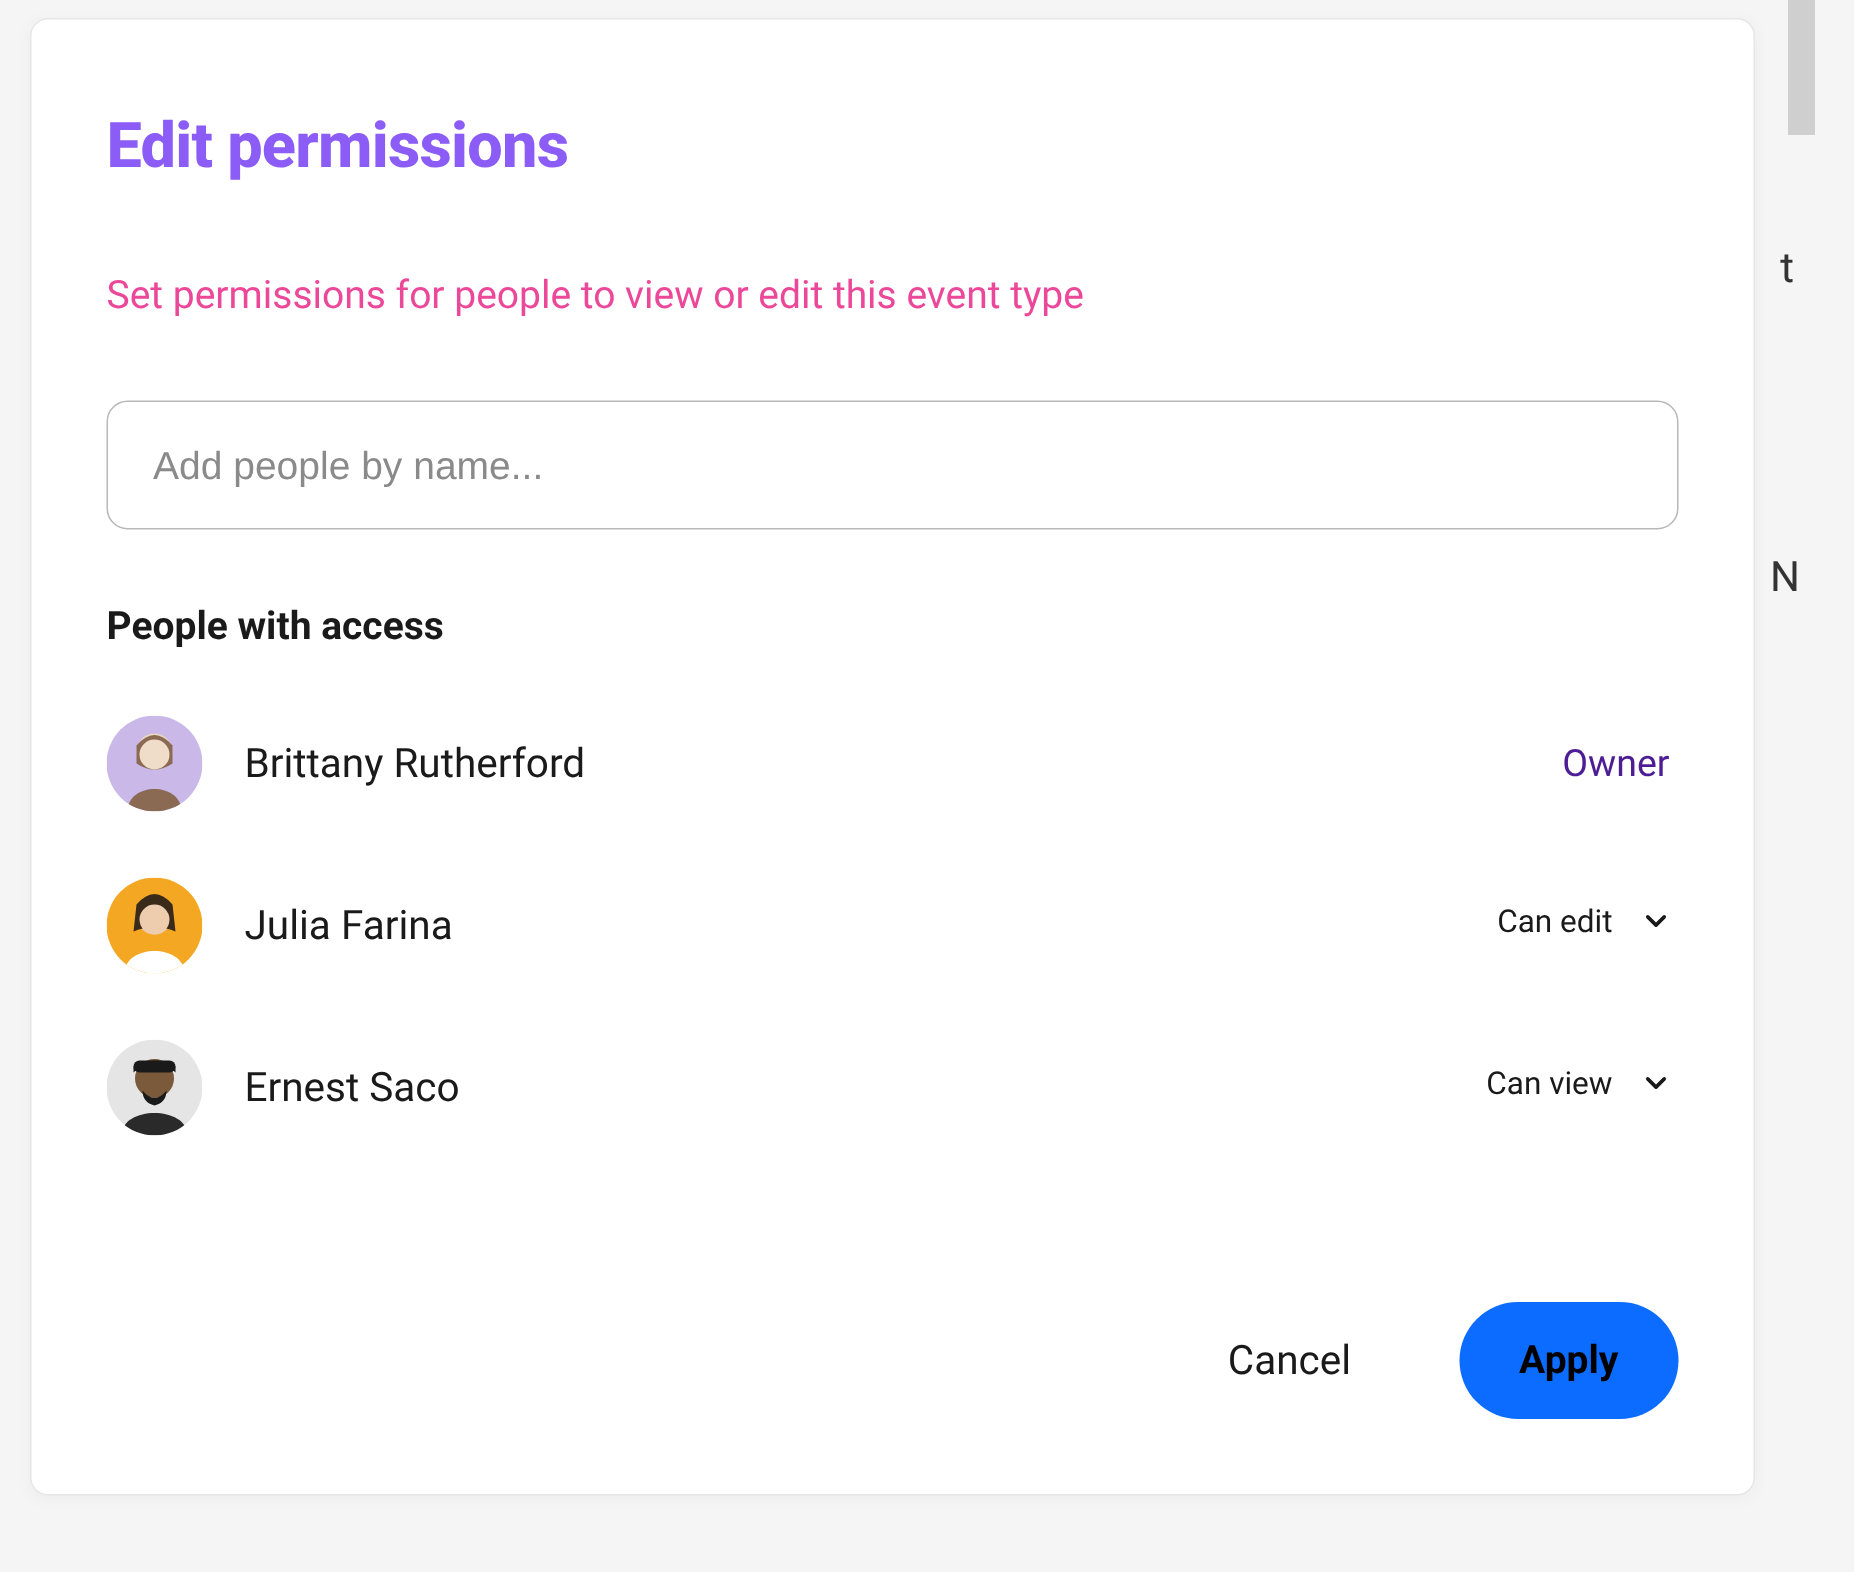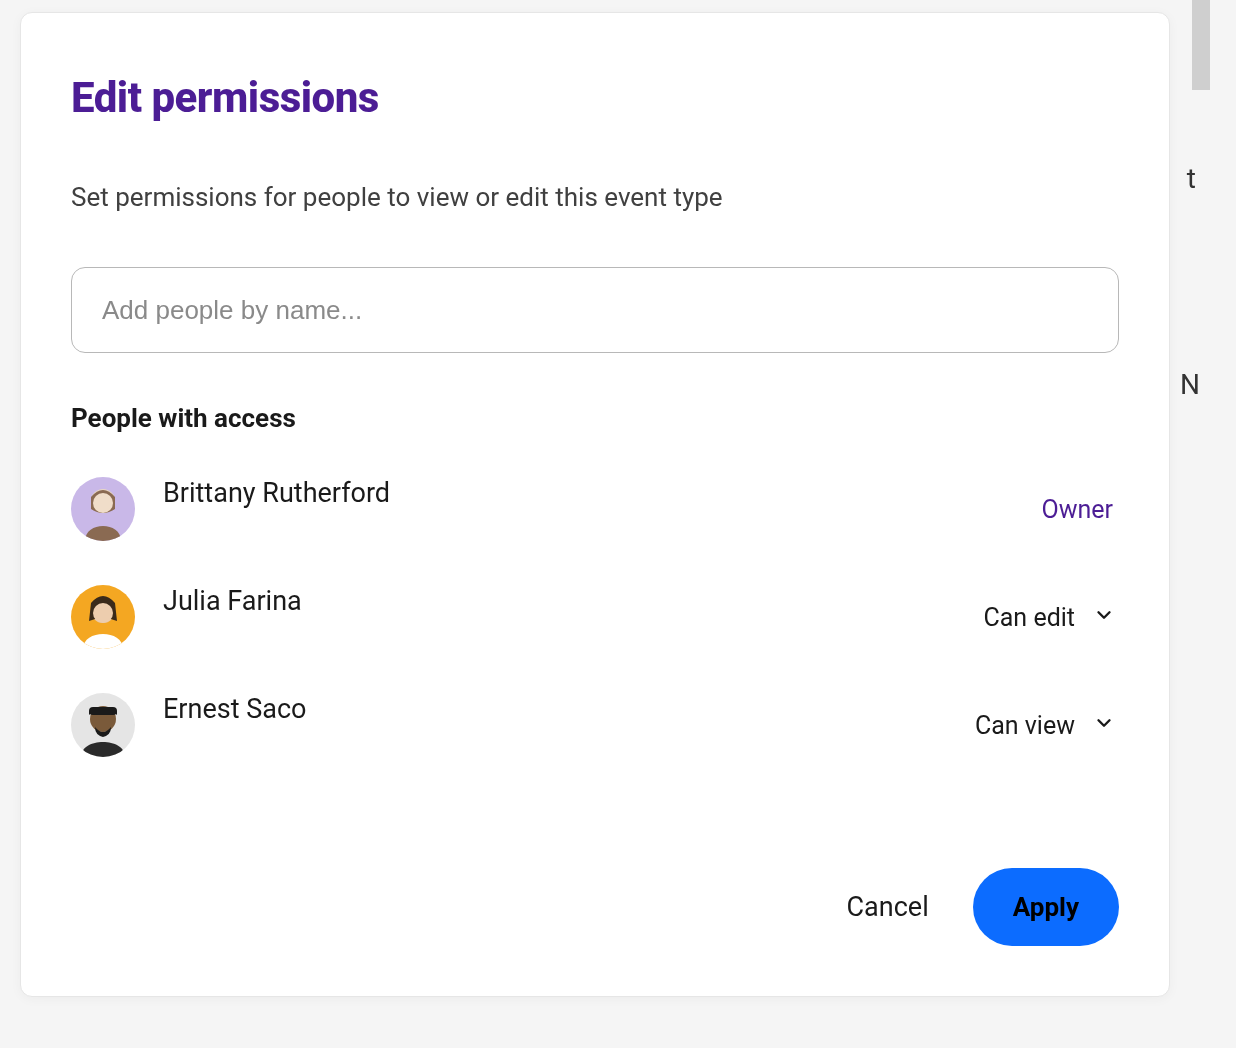--- a/index.html
+++ b/index.html
@@ -35,28 +35,28 @@
     background: #fff;
     border: 1px solid #e6e6e6;
     border-radius: 12px;
     padding: 60px 50px 40px 50px;
     box-shadow: 0 2px 12px rgba(0,0,0,0.04);
     z-index: 1;
   }
   .modal-title {
     font-size: 42px;
     font-weight: 800;
-    color: #4c1d95;
+    color: #8b5cf6;
     letter-spacing: -0.5px;
     margin-bottom: 60px;
   }
   .modal-subtitle {
     font-size: 26px;
     font-weight: 400;
-    color: #404040;
+    color: #ec4899;
     margin-bottom: 55px;
   }
   .add-input {
     width: 100%;
     height: 86px;
     border: 1px solid #b8b8b8;
     border-radius: 14px;
     font-size: 26px;
     padding: 0 30px;
     color: #7f1d1d;
@@ -72,21 +72,21 @@
     margin-bottom: 22px;
   }
   .person-row {
     display: flex;
     align-items: center;
     justify-content: space-between;
     padding: 22px 0;
   }
   .person-left {
     display: flex;
-    align-items: flex-start;
+    align-items: center;
     gap: 28px;
   }
   .avatar {
     width: 64px; height: 64px;
     border-radius: 50%;
     flex: 0 0 64px;
     display: flex;
     align-items: center;
     justify-content: center;
     overflow: hidden;
@@ -97,37 +97,37 @@
     font-weight: 400;
     color: #1a1a1a;
   }
   .perm-static {
     font-size: 25px;
     color: #4c1d95;
     padding-right: 6px;
   }
   .perm-dropdown {
     display: flex;
-    align-items: flex-end;
+    align-items: flex-start;
     gap: 18px;
     cursor: pointer;
-    font-size: 25px;
+    font-size: 21px;
     color: #1a1a1a;
     background: transparent;
     border: none;
     font-family: inherit;
     padding-right: 4px;
   }
   .perm-dropdown svg { width: 22px; height: 22px; }
   .footer {
     position: absolute;
     bottom: 50px; right: 50px;
     display: flex;
     align-items: center;
-    gap: 44px;
+    gap: 72px;
     justify-content: flex-end;
   }
   .btn-cancel {
     background: transparent;
     border: none;
     font-size: 27px;
     color: #1a1a1a;
     cursor: pointer;
     font-family: inherit;
   }

